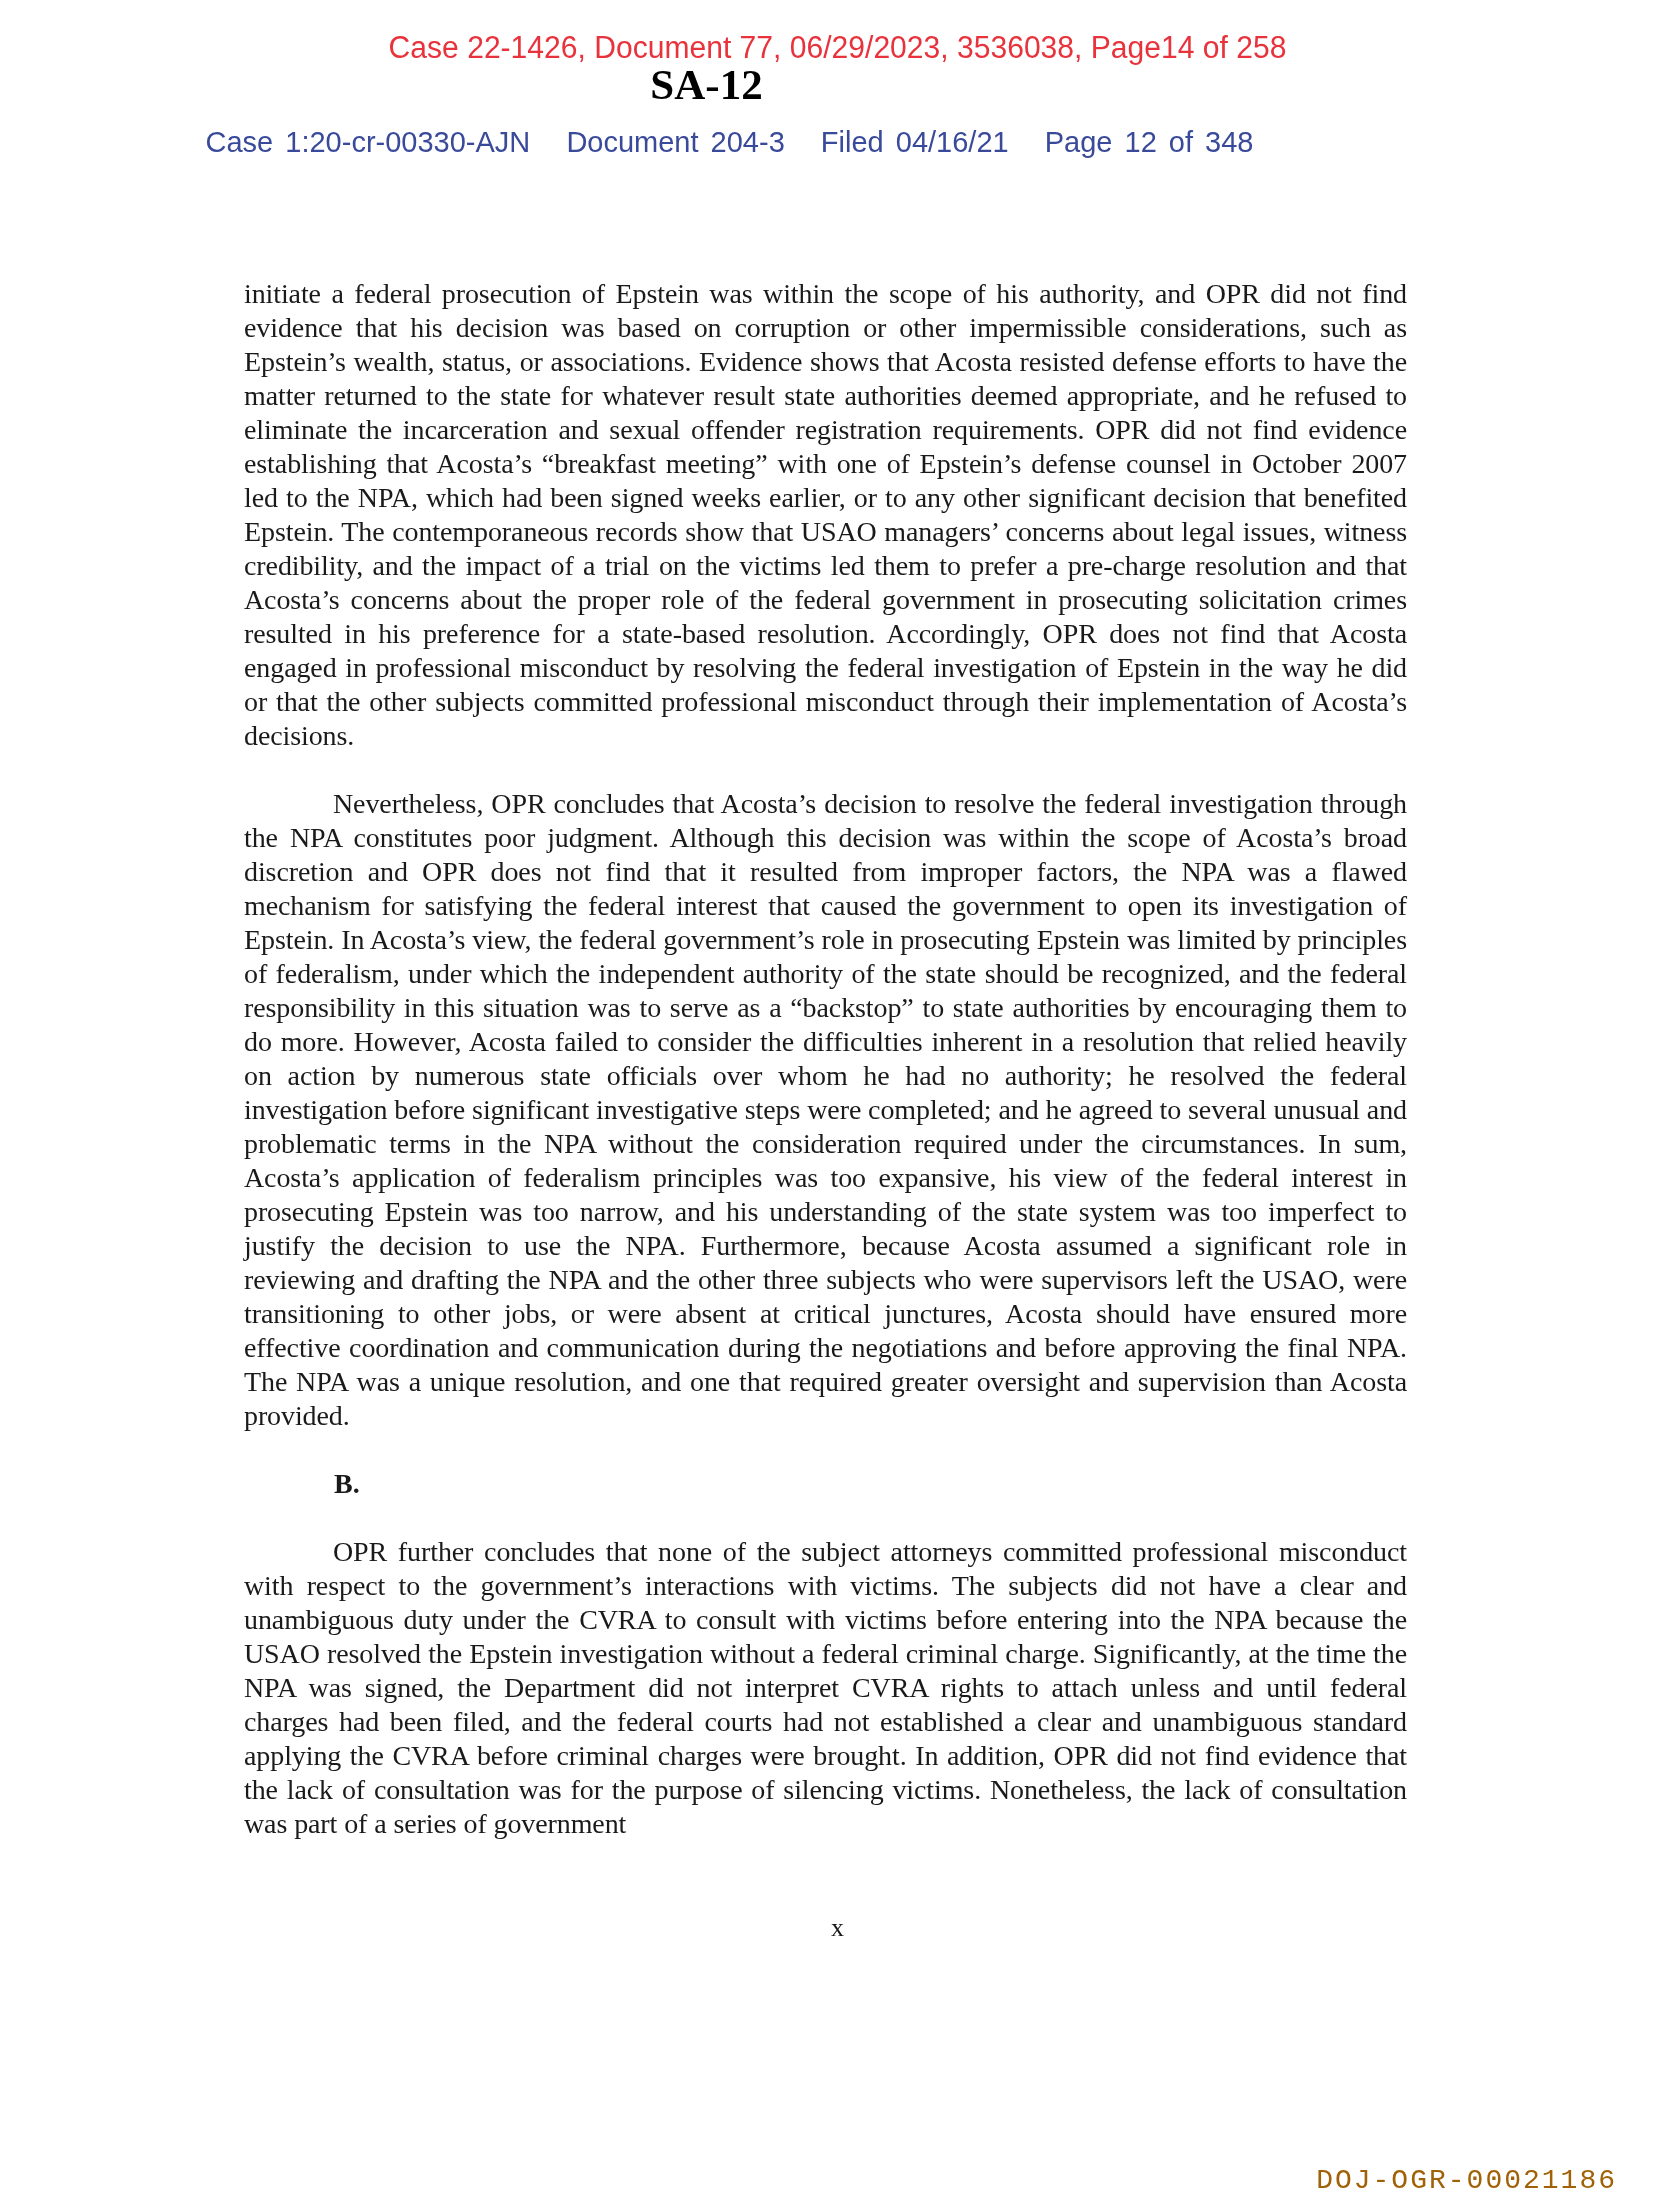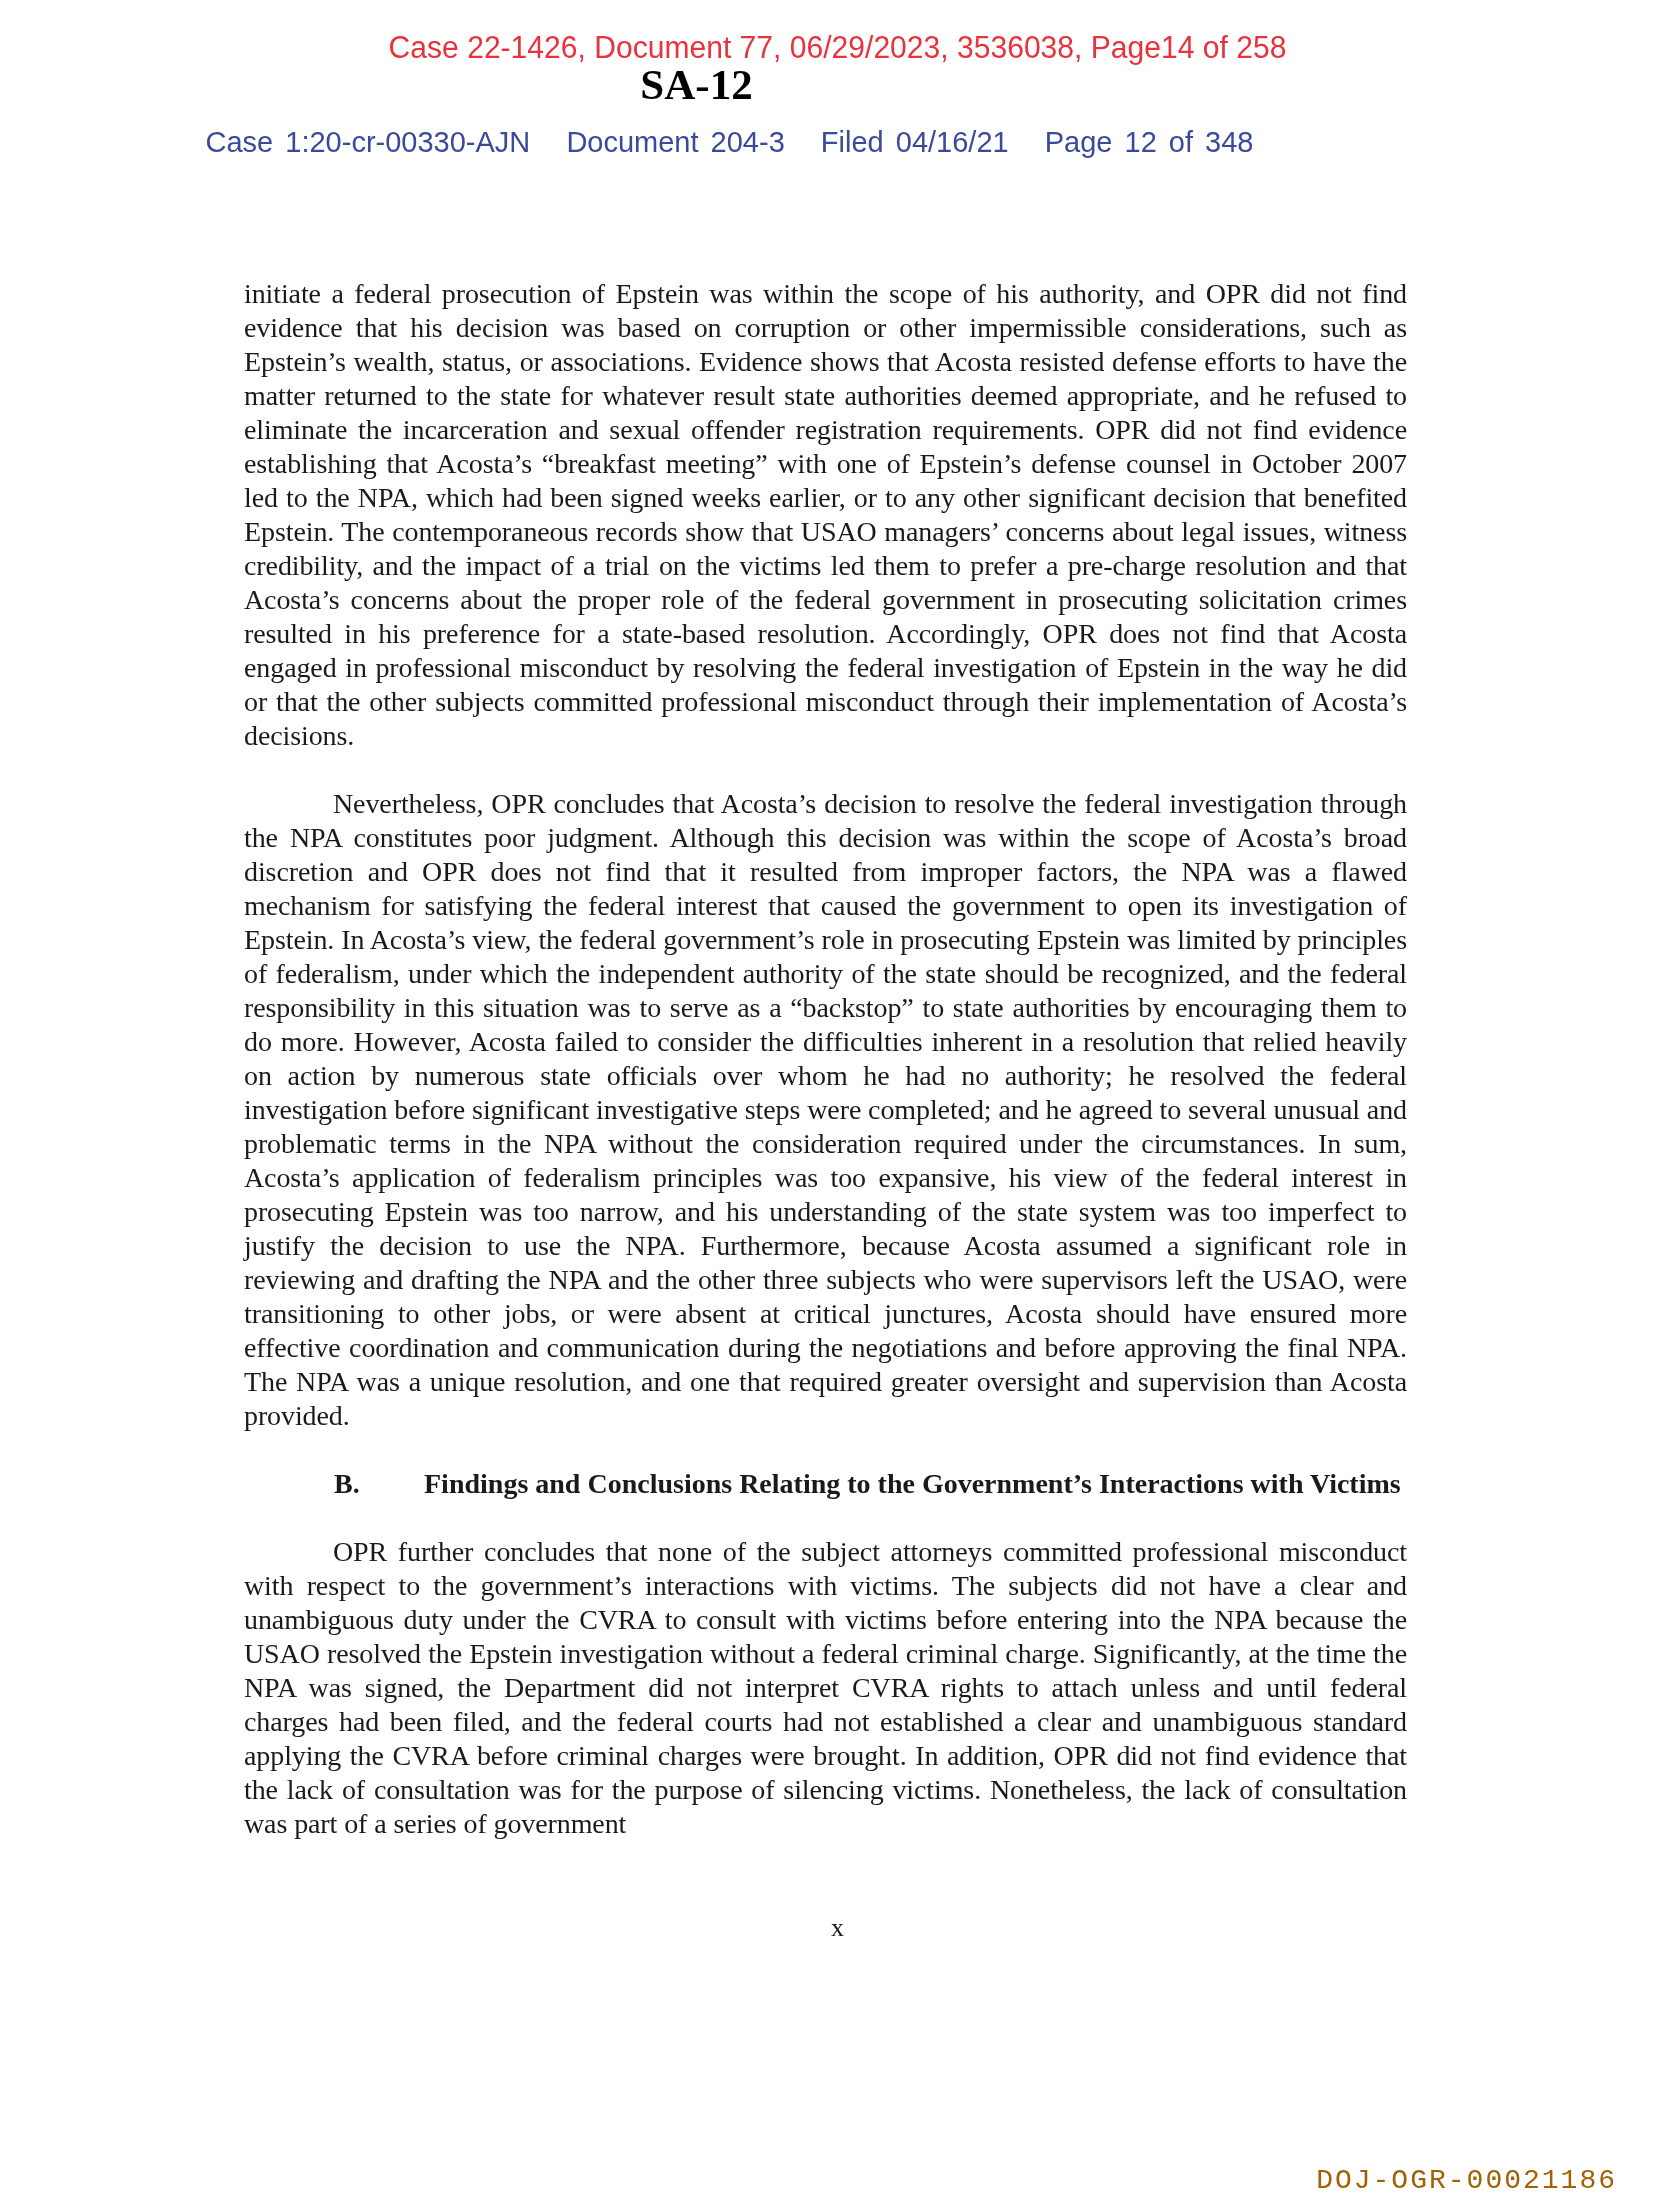--- a/index.html
+++ b/index.html
@@ -6,21 +6,21 @@
   body { width: 1675px; height: 2205px; position: relative; overflow: hidden; }
   .page { position: absolute; left: 0; top: 0; width: 1675px; height: 2205px; background: #ffffff; }
 
   .stamp-red {
     position: absolute; left: 0; width: 1675px; top: 29px; text-align: center;
     font-family: "Liberation Sans", sans-serif; font-size: 31px; color: #e8323c; line-height: 37px;
     transform: scaleX(0.97);
   }
   .stamp-sa {
     position: absolute; left: 0; width: 1393px; top: 60px; text-align: center;
-    font-family: "Liberation Serif", serif; font-weight: bold; font-size: 43px; color: #000000; line-height: 50px;
+    font-family: "Liberation Serif", serif; font-weight: bold; font-size: 43px; color: #000000; line-height: 50px; padding-left: 10px;
   }
   .stamp-blue {
     position: absolute; left: 0; width: 1459px; top: 125px; text-align: center;
     font-family: "Liberation Sans", sans-serif; font-size: 29px; color: #3a4a9a; line-height: 35px;
     word-spacing: 4px;
   }
   .stamp-blue span { margin: 0 12px; }
 
   .body-text {
     position: absolute; left: 244px; top: 277px; width: 1163px;
@@ -61,21 +61,20 @@
     <span>Filed 04/16/21</span>
     <span>Page 12 of 348</span>
   </div>
 
   <div class="body-text">
     <p class="p1">initiate a federal prosecution of Epstein was within the scope of his authority, and OPR did not find evidence that his decision was based on corruption or other impermissible considerations, such as Epstein’s wealth, status, or associations.  Evidence shows that Acosta resisted defense efforts to have the matter returned to the state for whatever result state authorities deemed appropriate, and he refused to eliminate the incarceration and sexual offender registration requirements.  OPR did not find evidence establishing that Acosta’s “breakfast meeting” with one of Epstein’s defense counsel in October 2007 led to the NPA, which had been signed weeks earlier, or to any other significant decision that benefited Epstein.  The contemporaneous records show that USAO managers’ concerns about legal issues, witness credibility, and the impact of a trial on the victims led them to prefer a pre-charge resolution and that Acosta’s concerns about the proper role of the federal government in prosecuting solicitation crimes resulted in his preference for a state-based resolution.  Accordingly, OPR does not find that Acosta engaged in professional misconduct by resolving the federal investigation of Epstein in the way he did or that the other subjects committed professional misconduct through their implementation of Acosta’s decisions.</p>
     <p class="p2">Nevertheless, OPR concludes that Acosta’s decision to resolve the federal investigation through the NPA constitutes poor judgment.  Although this decision was within the scope of Acosta’s broad discretion and OPR does not find that it resulted from improper factors, the NPA was a flawed mechanism for satisfying the federal interest that caused the government to open its investigation of Epstein.  In Acosta’s view, the federal government’s role in prosecuting Epstein was limited by principles of federalism, under which the independent authority of the state should be recognized, and the federal responsibility in this situation was to serve as a “backstop” to state authorities by encouraging them to do more.  However, Acosta failed to consider the difficulties inherent in a resolution that relied heavily on action by numerous state officials over whom he had no authority; he resolved the federal investigation before significant investigative steps were completed; and he agreed to several unusual and problematic terms in the NPA without the consideration required under the circumstances.  In sum, Acosta’s application of federalism principles was too expansive, his view of the federal interest in prosecuting Epstein was too narrow, and his understanding of the state system was too imperfect to justify the decision to use the NPA.  Furthermore, because Acosta assumed a significant role in reviewing and drafting the NPA and the other three subjects who were supervisors left the USAO, were transitioning to other jobs, or were absent at critical junctures, Acosta should have ensured more effective coordination and communication during the negotiations and before approving the final NPA.  The NPA was a unique resolution, and one that required greater oversight and supervision than Acosta provided.</p>
 
     <div class="heading">
       <div class="h-letter">B.</div>
-      <div class="h-title">Findings and Conclusions Relating to the Government’s Interactions with Victims</div>
     </div>
 
     <p class="p3">OPR further concludes that none of the subject attorneys committed professional misconduct with respect to the government’s interactions with victims.  The subjects did not have a clear and unambiguous duty under the CVRA to consult with victims before entering into the NPA because the USAO resolved the Epstein investigation without a federal criminal charge.  Significantly, at the time the NPA was signed, the Department did not interpret CVRA rights to attach unless and until federal charges had been filed, and the federal courts had not established a clear and unambiguous standard applying the CVRA before criminal charges were brought.  In addition, OPR did not find evidence that the lack of consultation was for the purpose of silencing victims.  Nonetheless, the lack of consultation was part of a series of government</p>
   </div>
 
   <div class="page-number">x</div>
   <div class="bates">DOJ-OGR-00021186</div>
 </div>
 
 

